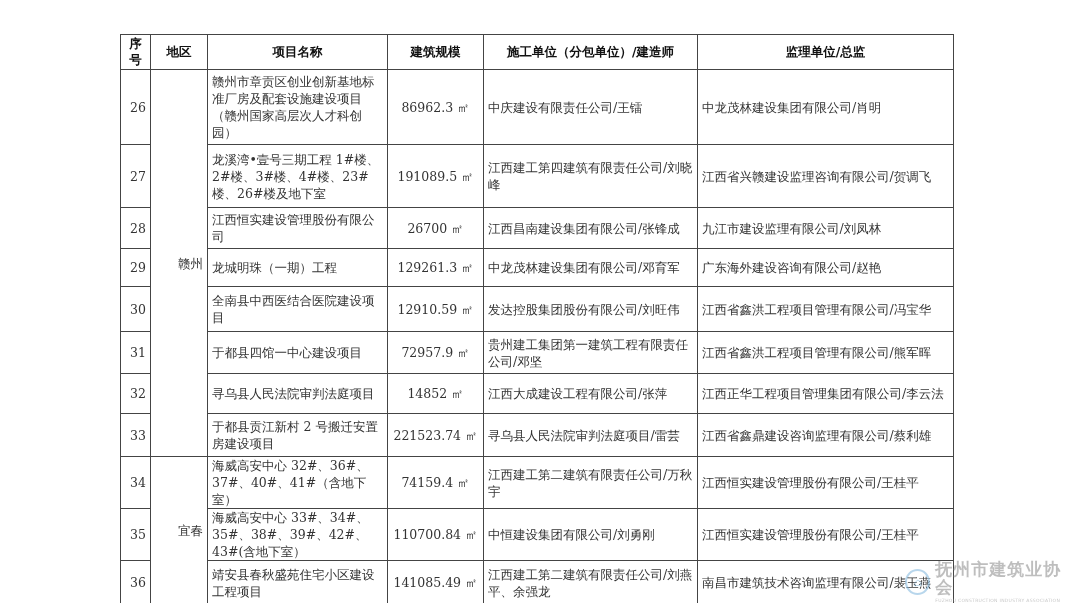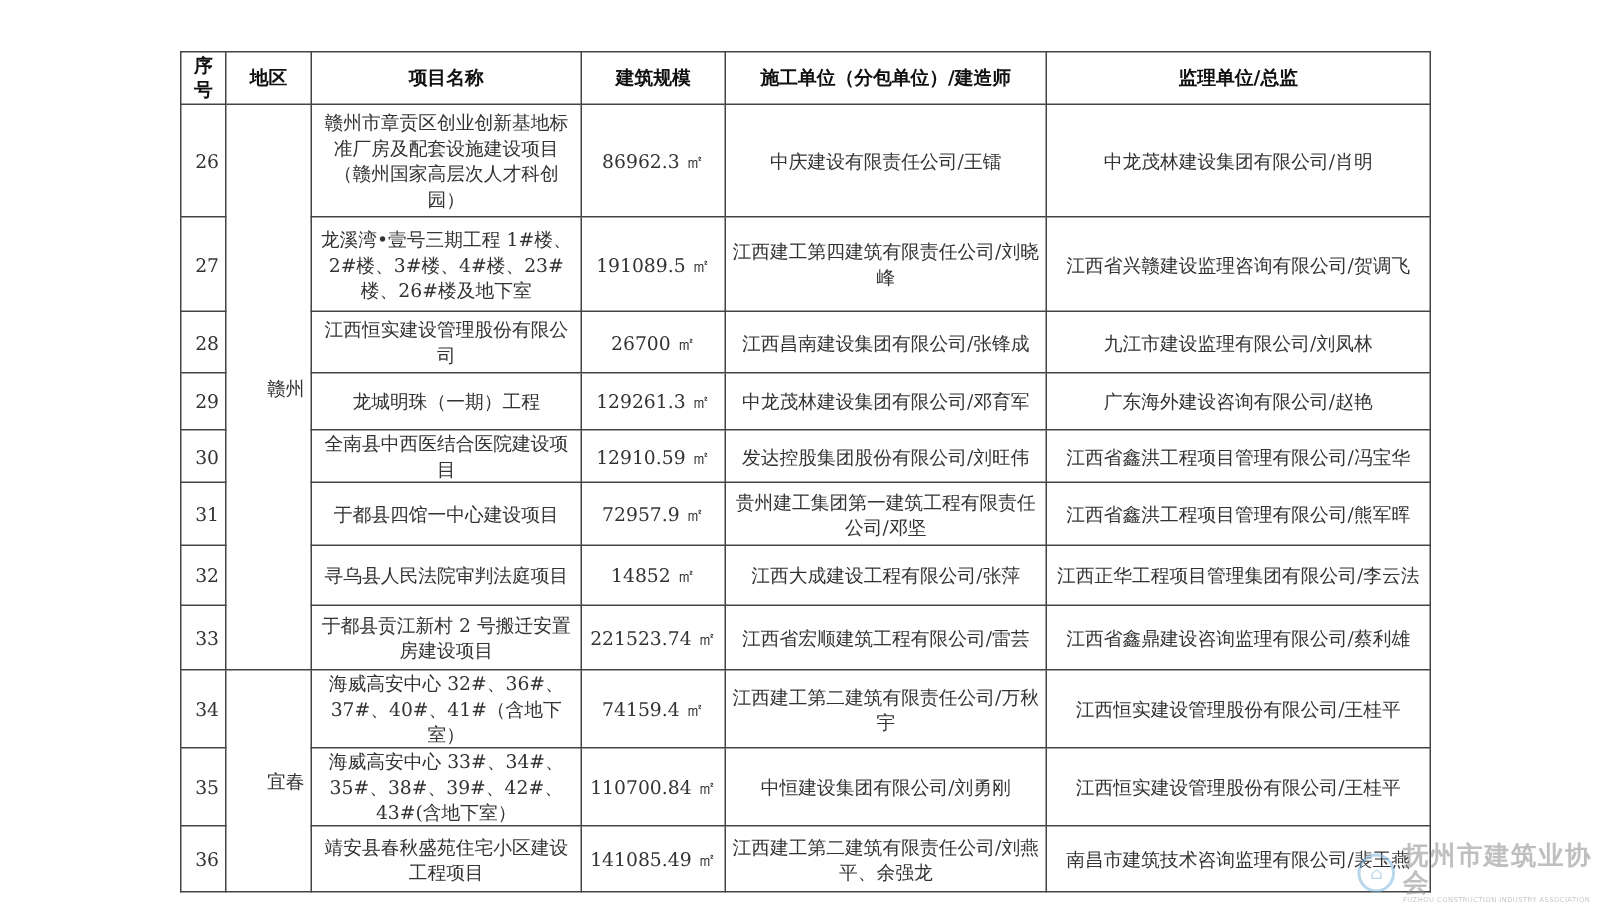--- a/index.html
+++ b/index.html
@@ -2,26 +2,26 @@
 <html><head>
 <meta charset="utf-8">
 <style>
   html, body { margin:0; padding:0; }
   body { width:1080px; height:603px; background:#fff; position:relative; overflow:hidden;
          font-family: "DejaVu Serif", "Liberation Serif", serif; color:#333; }
   table.reg { position:absolute; left:120px; top:34px; border-collapse:collapse; table-layout:fixed; width:833px; }
   table.reg td, table.reg th { border:1.3px solid #444; padding:0 4px; font-size:12.5px; line-height:17px; vertical-align:middle; }
   table.reg th { font-family:"DejaVu Sans", sans-serif; font-weight:bold; font-size:12.5px; color:#111; text-align:center; height:34px; line-height:16px; }
   td.c { text-align:right; }
-  td.l { text-align:center; padding-left:6px; }
+  td.l { text-align:left; padding-left:6px; }
   td.num { text-align:center; font-size:12px;margin-left:38px; }
   .wm { position:absolute; left:905px; top:566px; width:170px; height:32px; display:flex; align-items:center; opacity:0.55; }
   .wm .logo { width:26px; height:26px; border-radius:50%; border:2px solid #7fb6dd; display:flex; align-items:center; justify-content:center; color:#7fb6dd; font-size:11px; margin-right:5px; box-sizing:border-box; }
   .wm .txt { display:flex; flex-direction:column; }
-  .wm .cn { font-family:Liberation Sans, sans-serif; font-weight:bold; font-size:17px; color:#8a8a8a; letter-spacing:1px; line-height:18px; }
+  .wm .cn { font-family:Liberation Mono, monospace; font-weight:bold; font-size:17px; color:#8a8a8a; letter-spacing:1px; line-height:18px; }
   .wm .en { font-family:"DejaVu Sans", sans-serif; font-size:4.5px; color:#999; letter-spacing:0.3px; }
 </style>
 </head>
 <body>
 
 <table class="reg">
   <colgroup>
     <col style="width:30px">
       <col style="width:57px">
       <col style="width:180px">
@@ -62,21 +62,21 @@
       <td class="l">江西昌南建设集团有限公司/张锋成</td>
       <td class="l">九江市建设监理有限公司/刘凤林</td>
     </tr>
     <tr style="height:38px">
       <td class="c">29</td>
       <td class="l">龙城明珠（一期）工程</td>
       <td class="num">129261.3 ㎡</td>
       <td class="l">中龙茂林建设集团有限公司/邓育军</td>
       <td class="l">广东海外建设咨询有限公司/赵艳</td>
     </tr>
-    <tr style="height:35px">
+    <tr style="height:45px">
       <td class="c">30</td>
       <td class="l">全南县中西医结合医院建设项目</td>
       <td class="num">12910.59 ㎡</td>
       <td class="l">发达控股集团股份有限公司/刘旺伟</td>
       <td class="l">江西省鑫洪工程项目管理有限公司/冯宝华</td>
     </tr>
     <tr style="height:42px">
       <td class="c">31</td>
       <td class="l">于都县四馆一中心建设项目</td>
       <td class="num">72957.9 ㎡</td>
@@ -87,21 +87,21 @@
       <td class="c">32</td>
       <td class="l">寻乌县人民法院审判法庭项目</td>
       <td class="num">14852 ㎡</td>
       <td class="l">江西大成建设工程有限公司/张萍</td>
       <td class="l">江西正华工程项目管理集团有限公司/李云法</td>
     </tr>
     <tr style="height:43px">
       <td class="c">33</td>
       <td class="l">于都县贡江新村 2 号搬迁安置房建设项目</td>
       <td class="num">221523.74 ㎡</td>
-      <td class="l">江西省宏顺建筑工程有限公司/雷芸</td>
+      <td class="l">寻乌县人民法院审判法庭项目/雷芸</td>
       <td class="l">江西省鑫鼎建设咨询监理有限公司/蔡利雄</td>
     </tr>
     <tr style="height:37px">
       <td class="c">34</td>
       <td class="c" rowspan="3">宜春</td>
       <td class="l">海威高安中心 32#、36#、37#、40#、41#（含地下室）</td>
       <td class="num">74159.4 ㎡</td>
       <td class="l">江西建工第二建筑有限责任公司/万秋宇</td>
       <td class="l">江西恒实建设管理股份有限公司/王桂平</td>
     </tr>

